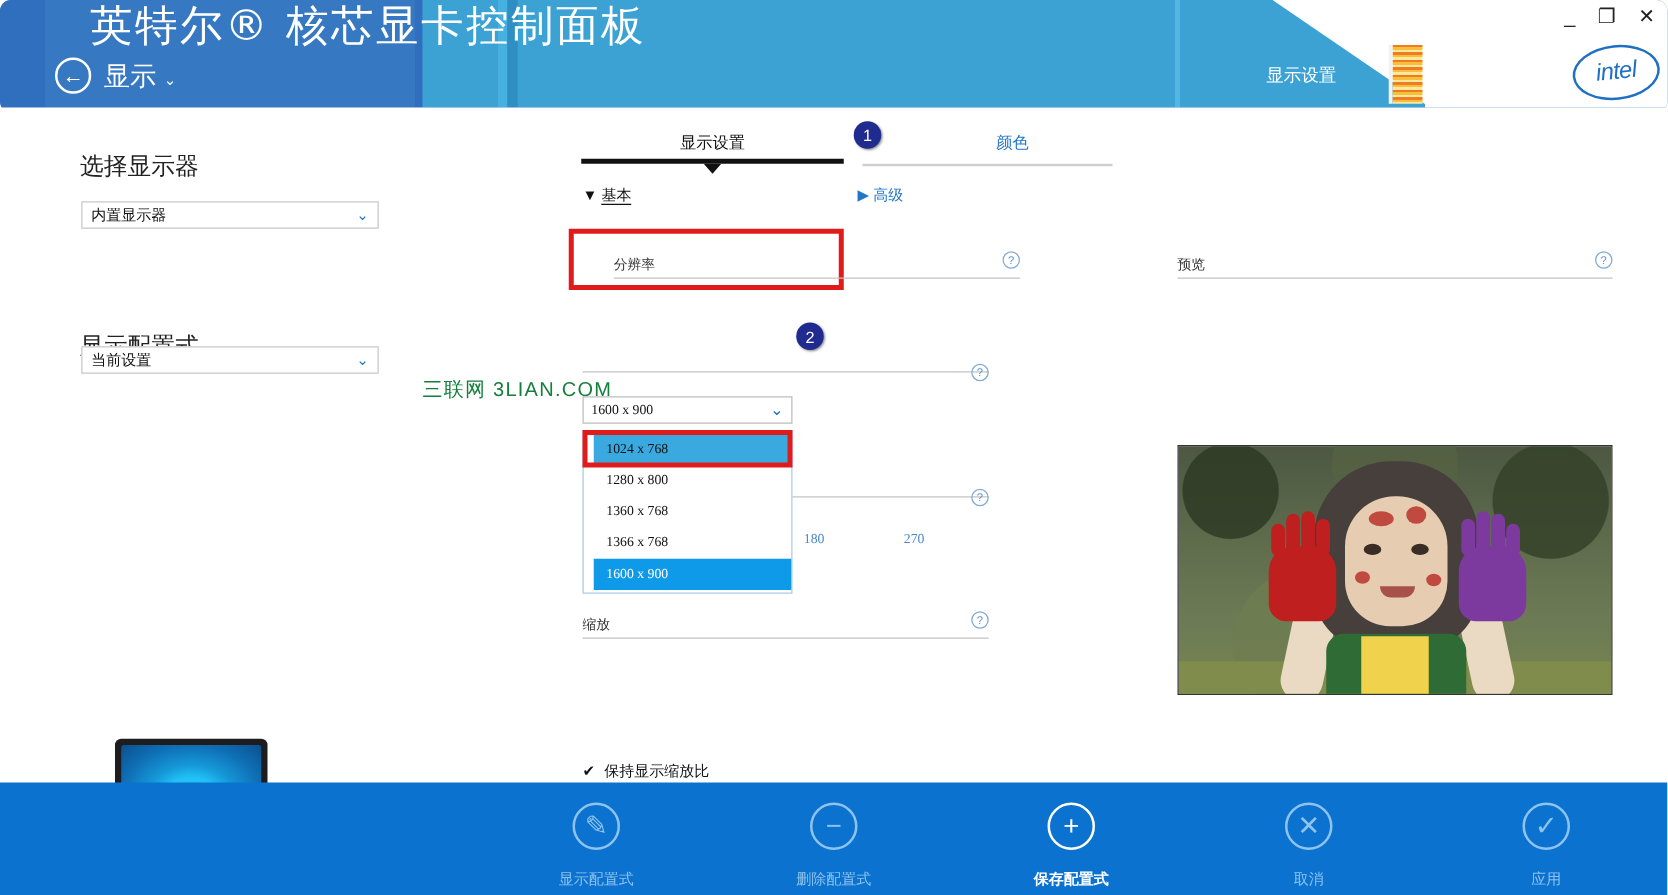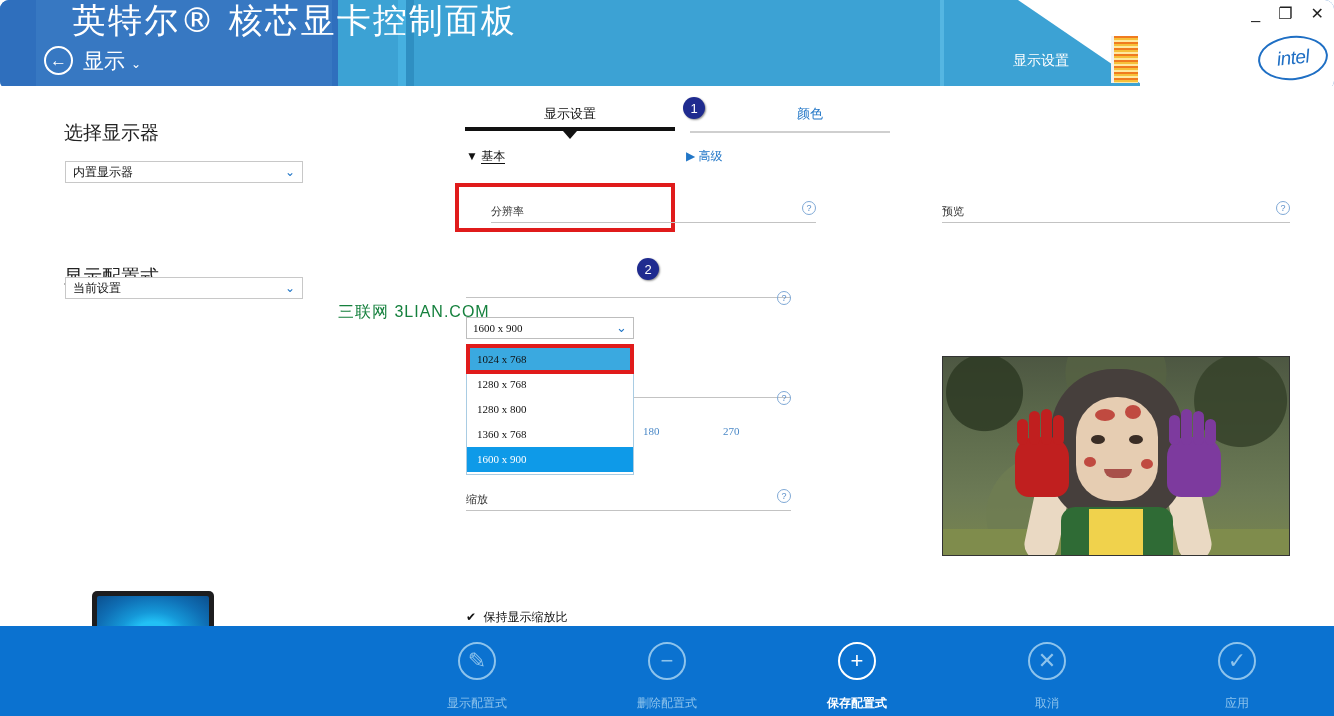--- a/index.html
+++ b/index.html
@@ -106,21 +106,21 @@
     position:absolute;left:466px;top:231px;width:168px;height:22px;
     border:1px solid #bdbdbd;background:#fff;box-sizing:border-box;
     display:flex;align-items:center;justify-content:space-between;
     padding:0 6px;font-size:11px;color:#111;
     font-family:"Liberation Serif","DejaVu Serif",serif;
   }
   .res-combo .chev{color:#2176c7;font-size:13px;}
   
   #dropdown{
     position:absolute;left:466px;top:258px;width:168px;
-    border:1px solid #a9cce3;background:#fff;box-sizing:border-box;padding:2px 0 2px 0;
+    border:1px solid #a9cce3;background:#fff;box-sizing:border-box;padding:2px 0 2px 8px;
   }
   #dropdown .opt{
     height:25px;line-height:25px;padding-left:10px;font-size:11px;color:#111;
     font-family:"Liberation Serif","DejaVu Serif",serif;
   }
   #dropdown .opt.hover{background:#3aa9e0;color:#111;}
   #dropdown .opt.sel{background:#0e9ae8;color:#fff;}
   
   .rot{position:absolute;font-size:11px;color:#4a88c7;
        font-family:"Liberation Serif","DejaVu Serif",serif;}
@@ -304,23 +304,23 @@
   <div class="rot" style="left:643px;top:339px;">180</div>
   <div class="rot" style="left:723px;top:339px;">270</div>
 
   <div class="res-combo">
     <span>1600 x 900</span>
     <span class="chev">⌄</span>
   </div>
 
   <div id="dropdown">
       <div class="opt hover">1024 x 768</div>
-      <div class="opt">1280 x 768</div>
       <div class="opt">1280 x 800</div>
       <div class="opt">1360 x 768</div>
+      <div class="opt">1366 x 768</div>
       <div class="opt sel">1600 x 900</div>
     </div>
   <div class="redbox" style="left:466px;top:258px;width:168px;height:30px;"></div>
   <div class="badge" style="left:637px;top:172px;">2</div>
 
   <div class="sec" style="left:466px;top:406px;">
     <div class="t">缩放</div>
     <div class="rule"></div>
     <div class="help">?</div>
   </div>

